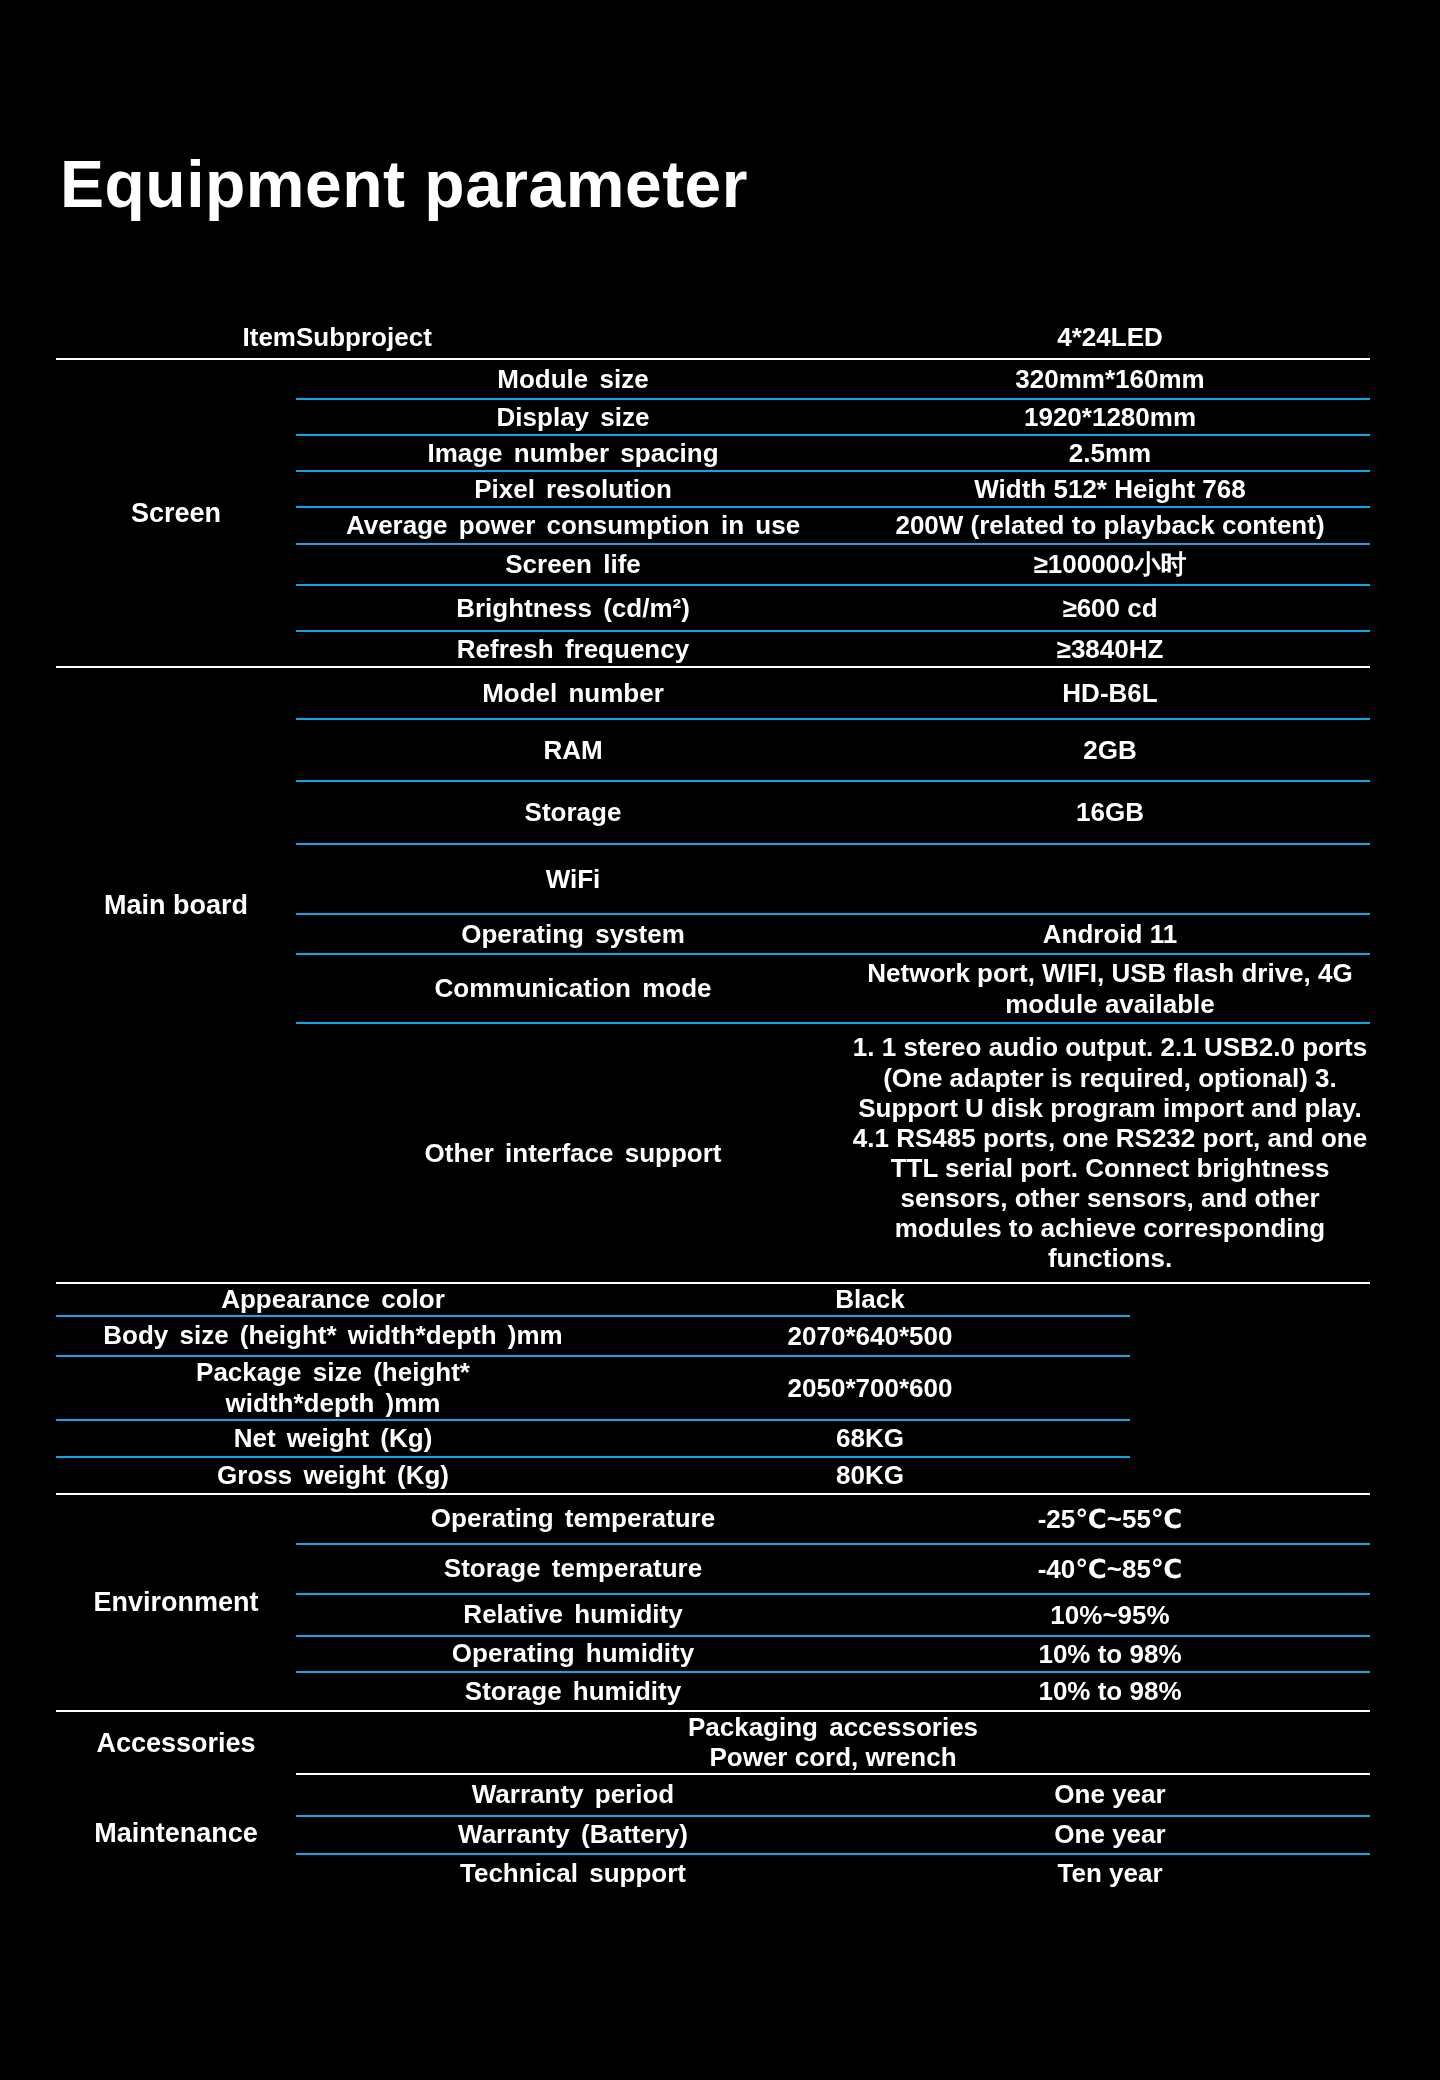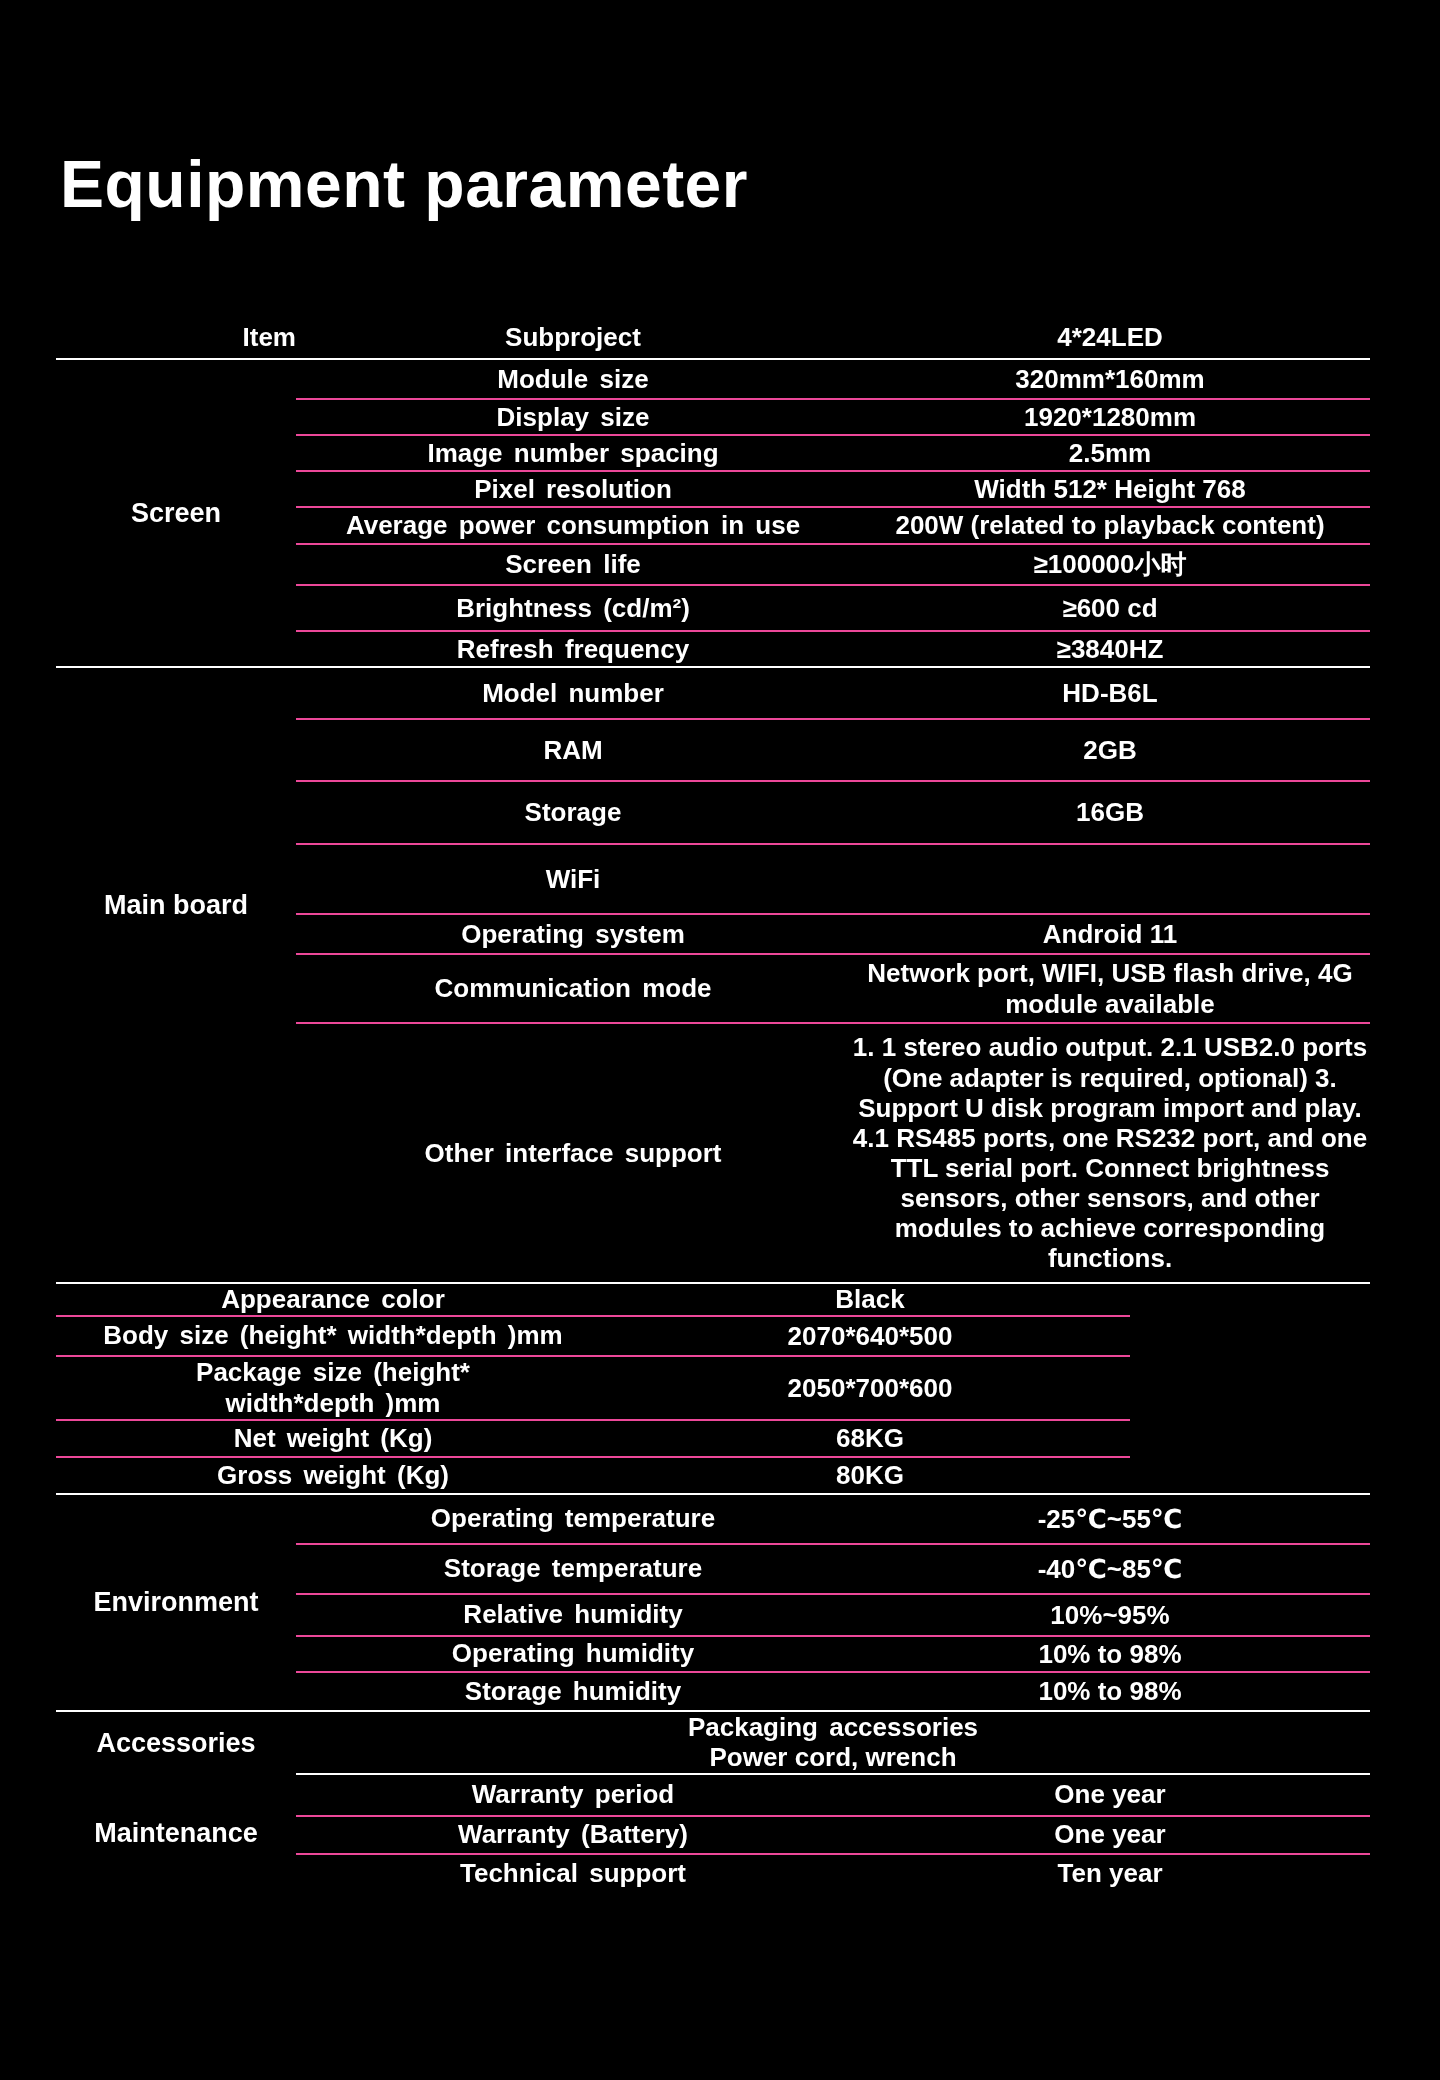--- a/index.html
+++ b/index.html
@@ -7,31 +7,31 @@
     position:relative;width:1440px;height:2080px;background:#000;color:#fff;
     font-family:"Liberation Sans","DejaVu Sans",sans-serif;font-weight:bold;overflow:hidden;
   }
   .title{
     position:absolute;left:60px;top:148px;margin:0;
     font-size:66px;line-height:1.1;letter-spacing:0.5px;
   }
   .spec-table{position:absolute;left:56px;top:316px;width:1314px;font-size:26px;}
   .thead{display:flex;align-items:center;height:42px;border-bottom:2px solid #fff;}
   .item-col{width:240px;text-align:right;}
-  .sub-col{width:554px;text-align:center;}
+  .sub-col{width:554px;}
   .val-col{width:520px;text-align:center;}
   .section{display:flex;border-bottom:2px solid #fff;}
   .section.no-bottom{border-bottom:none;}
   .item-cell{
     width:240px;display:flex;align-items:center;justify-content:center;
     text-align:left;font-size:27px;
   }
   .item-cell.offset-up{transform:translateY(-70px);}
   .rows{width:1074px;display:flex;flex-direction:column;}
-  .row{display:flex;align-items:center;border-bottom:2px solid #ec4899;}
+  .row{display:flex;align-items:center;border-bottom:2px solid #0ea5e9;}
   .row:last-child{border-bottom:none;}
   .section.partial-end .row:last-child{border-bottom:2px solid #fff;flex-direction:column;}
   .label{width:554px;text-align:center;line-height:1.18;word-spacing:4px;box-sizing:border-box;}
   .value{width:520px;text-align:center;line-height:1.16;box-sizing:border-box;}
   .label.wrap-narrow{padding:0 115px;}
 </style>
 </head>
 <body>
 
 <div class="page">

